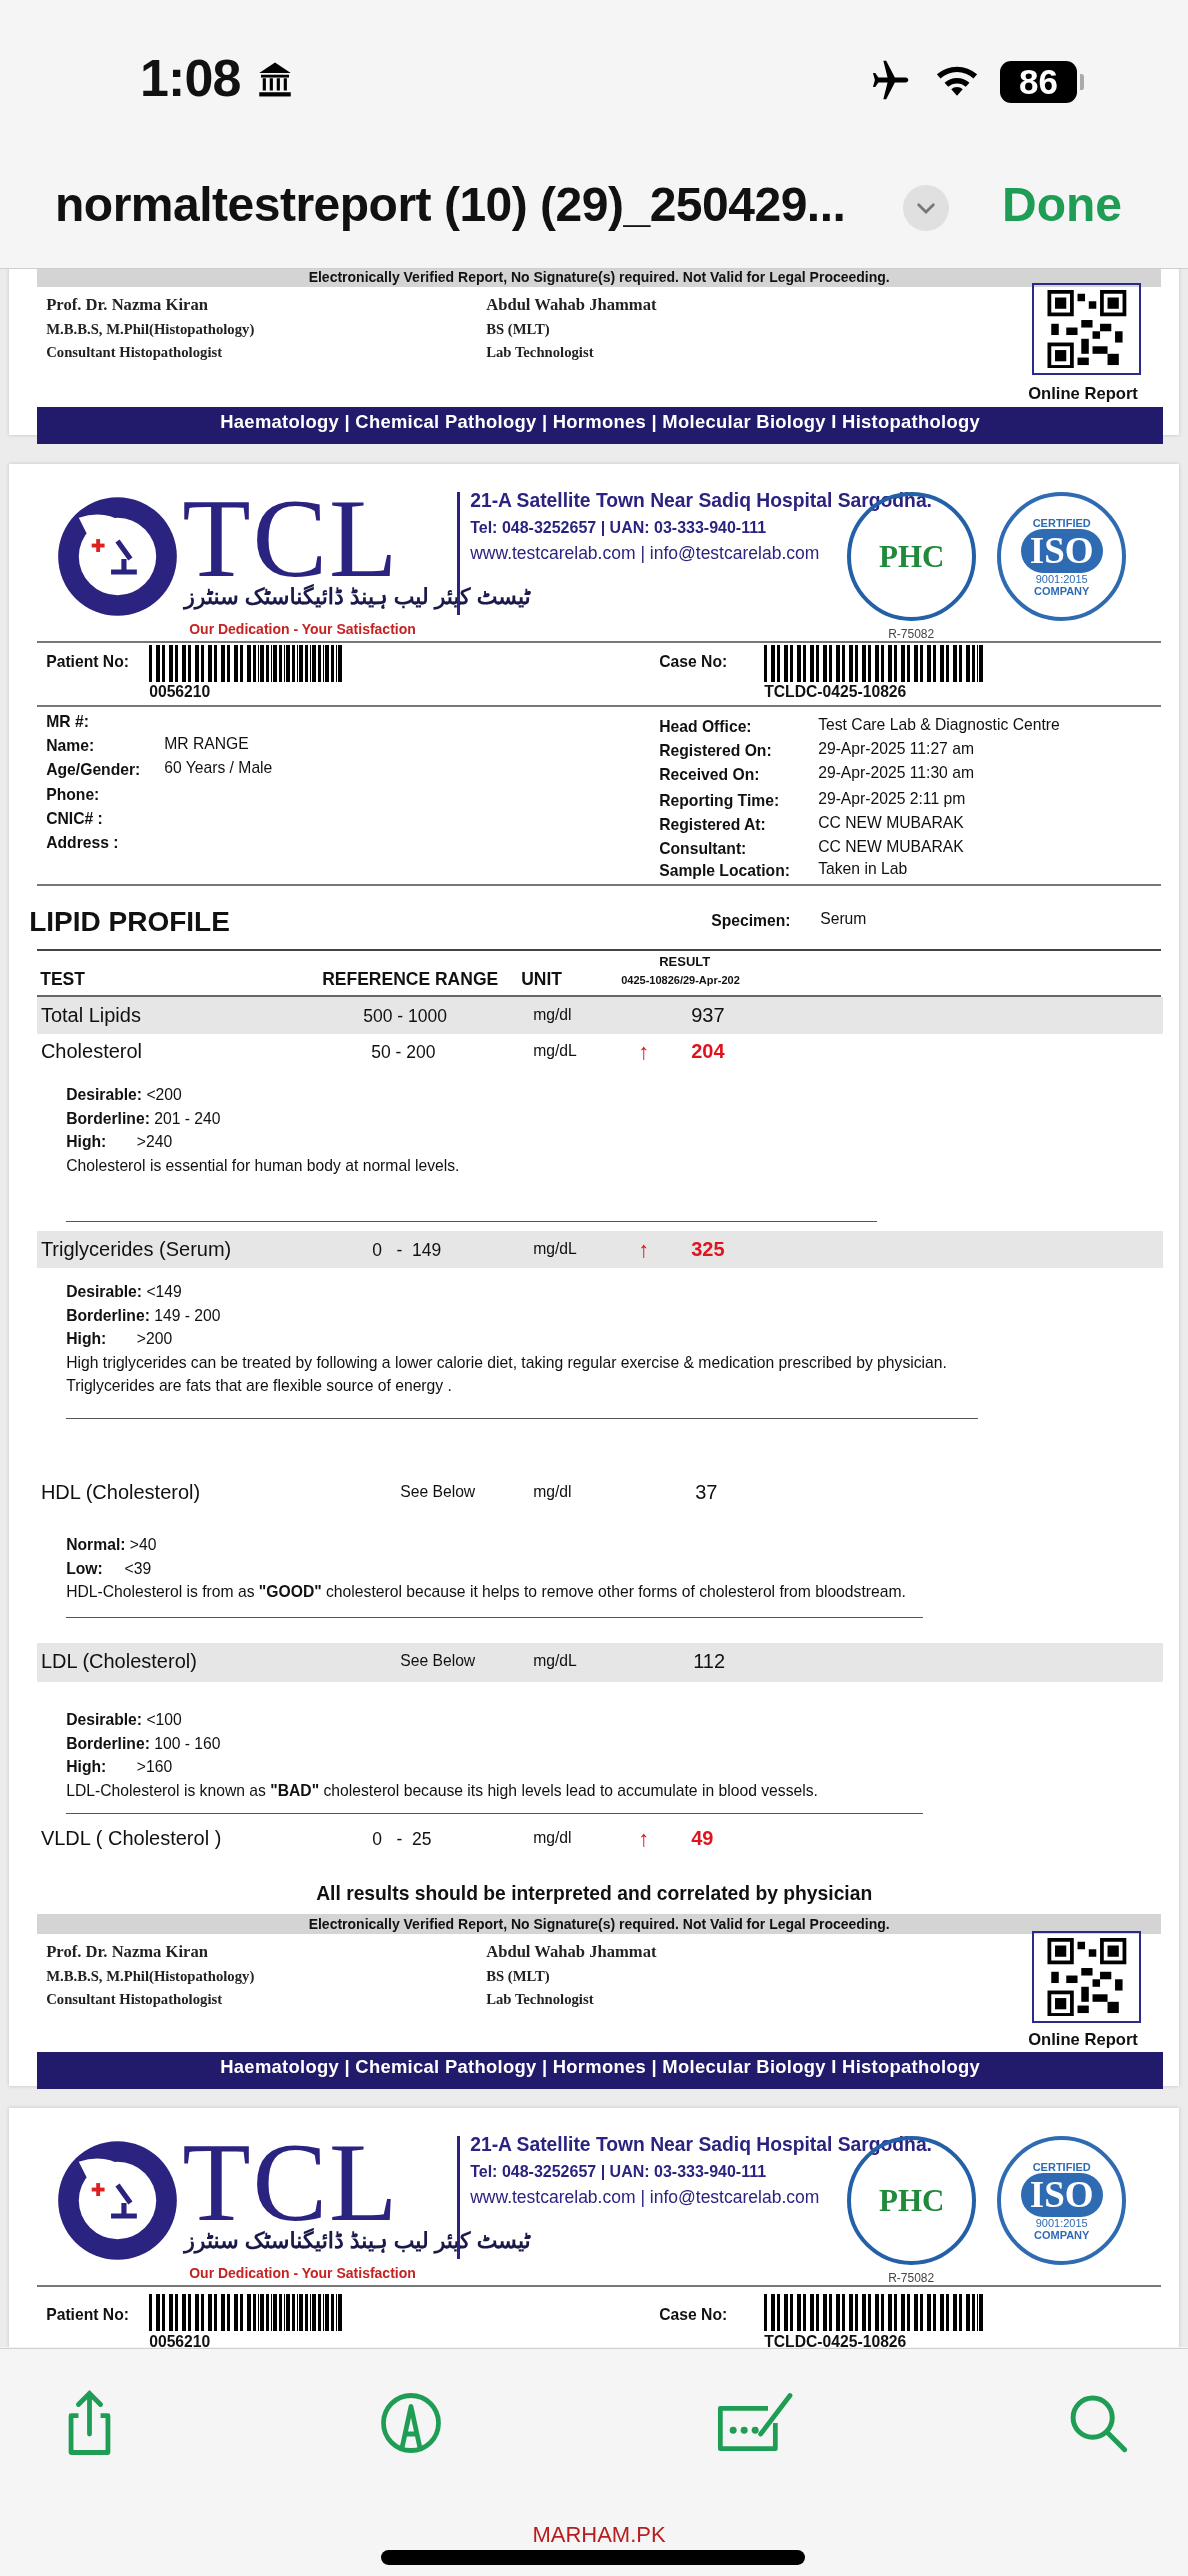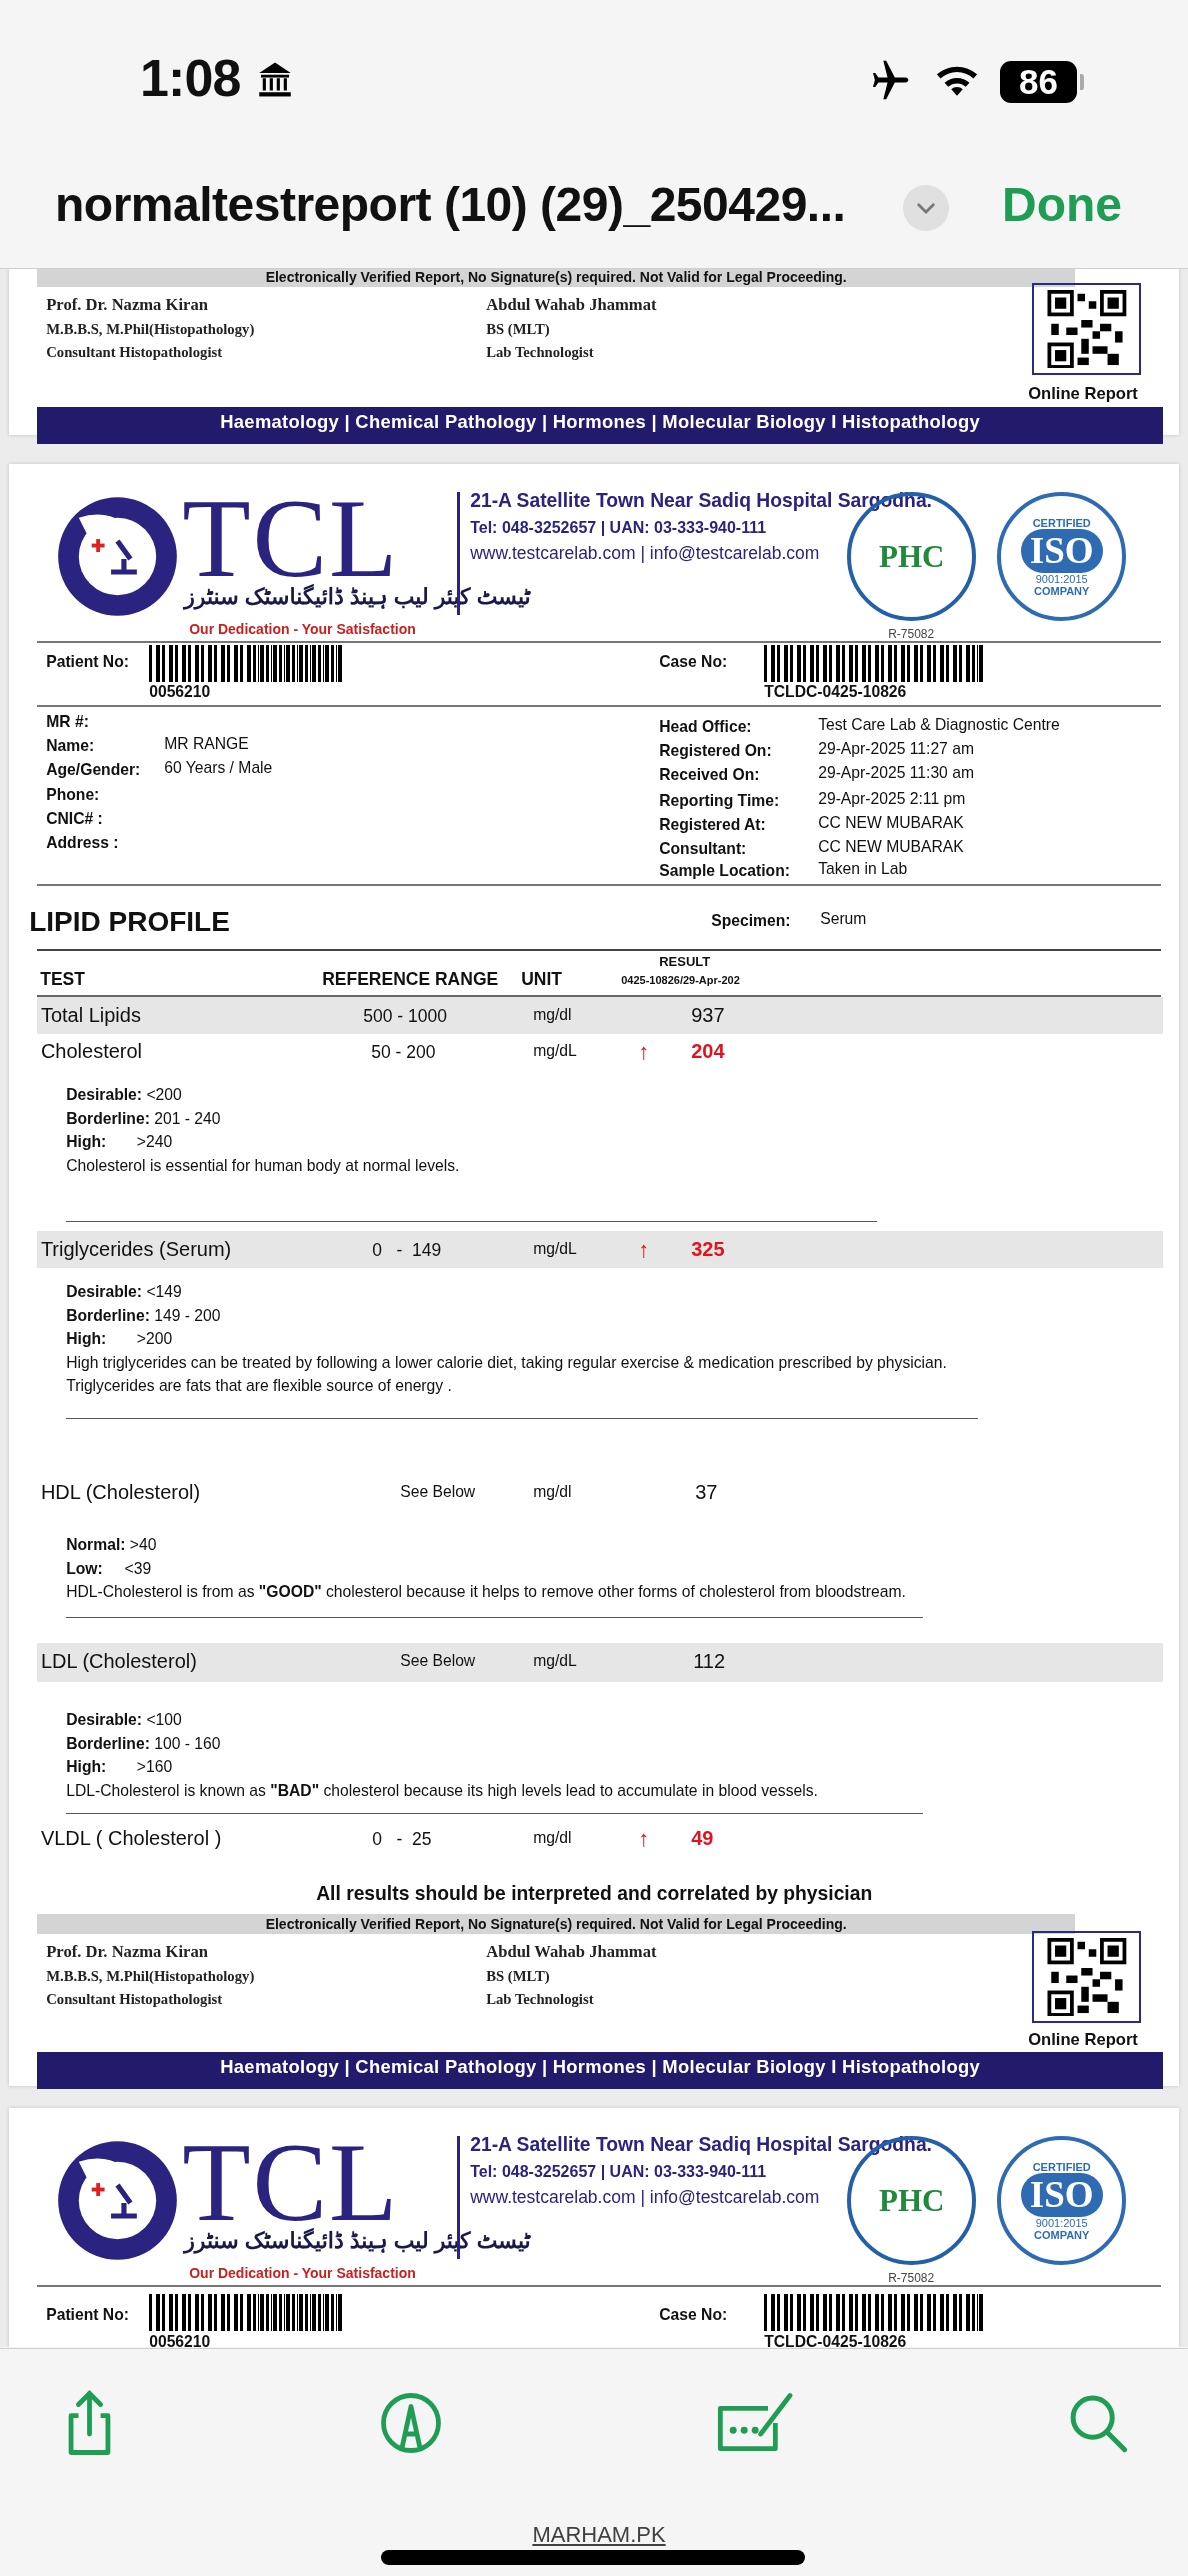--- a/index.html
+++ b/index.html
@@ -20,21 +20,21 @@
   .nav-chevron { position: absolute; left: 903px; top: 28px; width: 46px; height: 46px; border-radius: 50%; background: #e0e0e0; display: flex; align-items: center; justify-content: center; }
   .nav-done { position: absolute; right: 66px; top: 20px; font-size: 48px; font-weight: 600; color: #1f9d55; }
 
   
   .doc { position: absolute; left: 0; top: 269px; width: 1188px; height: 2078px; overflow: hidden; background: #ececec; }
   .page { position: absolute; left: 9.2px; width: 1170px; background: #fff; box-shadow: 0 0 3.7px rgba(0,0,0,0.18); }
   .pA { top: -55px; height: 221px; }
   .pB { top: 195px; height: 1622px; }
   .pC { top: 1839px; height: 276px; }
 
-  .verified-bar { position: absolute; left: 28px; width: 1038px; height: 20px; background: #d4d4d4; font-size: 14px; font-weight: 700; text-align: center; line-height: 20px; }
+  .verified-bar { position: absolute; left: 28px; width: 1124px; height: 20px; background: #d4d4d4; font-size: 14px; font-weight: 700; text-align: center; line-height: 20px; }
   .sig { position: absolute; font-family: "Liberation Serif", serif; color: #222; }
   .sig .n { font-weight: 700; font-size: 16.6px; margin-bottom: 6.4px; }
   .sig .l { font-size: 14.7px; margin-bottom: 5.5px; font-weight: bold; }
   .qr { position: absolute; width: 109px; height: 92px; border: 2.8px double #2a2a8a; padding: 4.6px; }
   .qr-label { position: absolute; font-size: 16.6px; font-weight: 600; }
   .dept-bar { position: absolute; left: 28px; width: 1126px; height: 37px; background: #221a6b; color: #fff; font-weight: 700; font-size: 18.4px; text-align: center; line-height: 29.5px; letter-spacing: 0.3px; }
 
   
   .logo-circle { position: absolute; width: 129px; height: 129px; }
   .tcl { position: absolute; font-family: "Liberation Serif", serif; font-size: 112px; color: #2b2380; font-weight: 400; letter-spacing: 1.8px; line-height: 1; }
@@ -69,21 +69,21 @@
 
   .note { position: absolute; left: 57px; font-size: 15.7px; line-height: 23.5px; }
   .note b { font-weight: 700; }
   .dash { position: absolute; left: 57px; height: 0.9px; background: #555; }
 
   .physician { position: absolute; left: 0; width: 1170px; text-align: center; font-size: 19.3px; font-weight: 700; }
 
   
   .toolbar { position: absolute; left: 0; top: 2348px; width: 1188px; height: 228px; background: #f5f5f5; border-top: 0.9px solid #d0d0d0; }
   .tb-btn { position: absolute; top: 37px; width: 74px; height: 74px; display: flex; align-items: center; justify-content: center; }
-  .watermark { position: absolute; left: 461px; top: 173px; width: 276px; text-align: center; font-size: 22px; color: #404040; text-decoration: underline; }
+  .watermark { position: absolute; left: 461px; top: 173px; width: 276px; text-align: center; font-size: 22px; color: #b91c1c; }
   .home-ind { position: absolute; left: 381px; top: 201px; width: 424px; height: 14.7px; border-radius: 7.4px; background: #000; }
 </style>
 </head>
 <body>
 
 <div class="statusbar">
   <span class="sb-time">1:08</span>
   <span class="sb-bank">
     <svg width="42" height="42" viewBox="0 0 24 24">
         <path d="M12 2 3 8h18z" fill="#000"></path>

